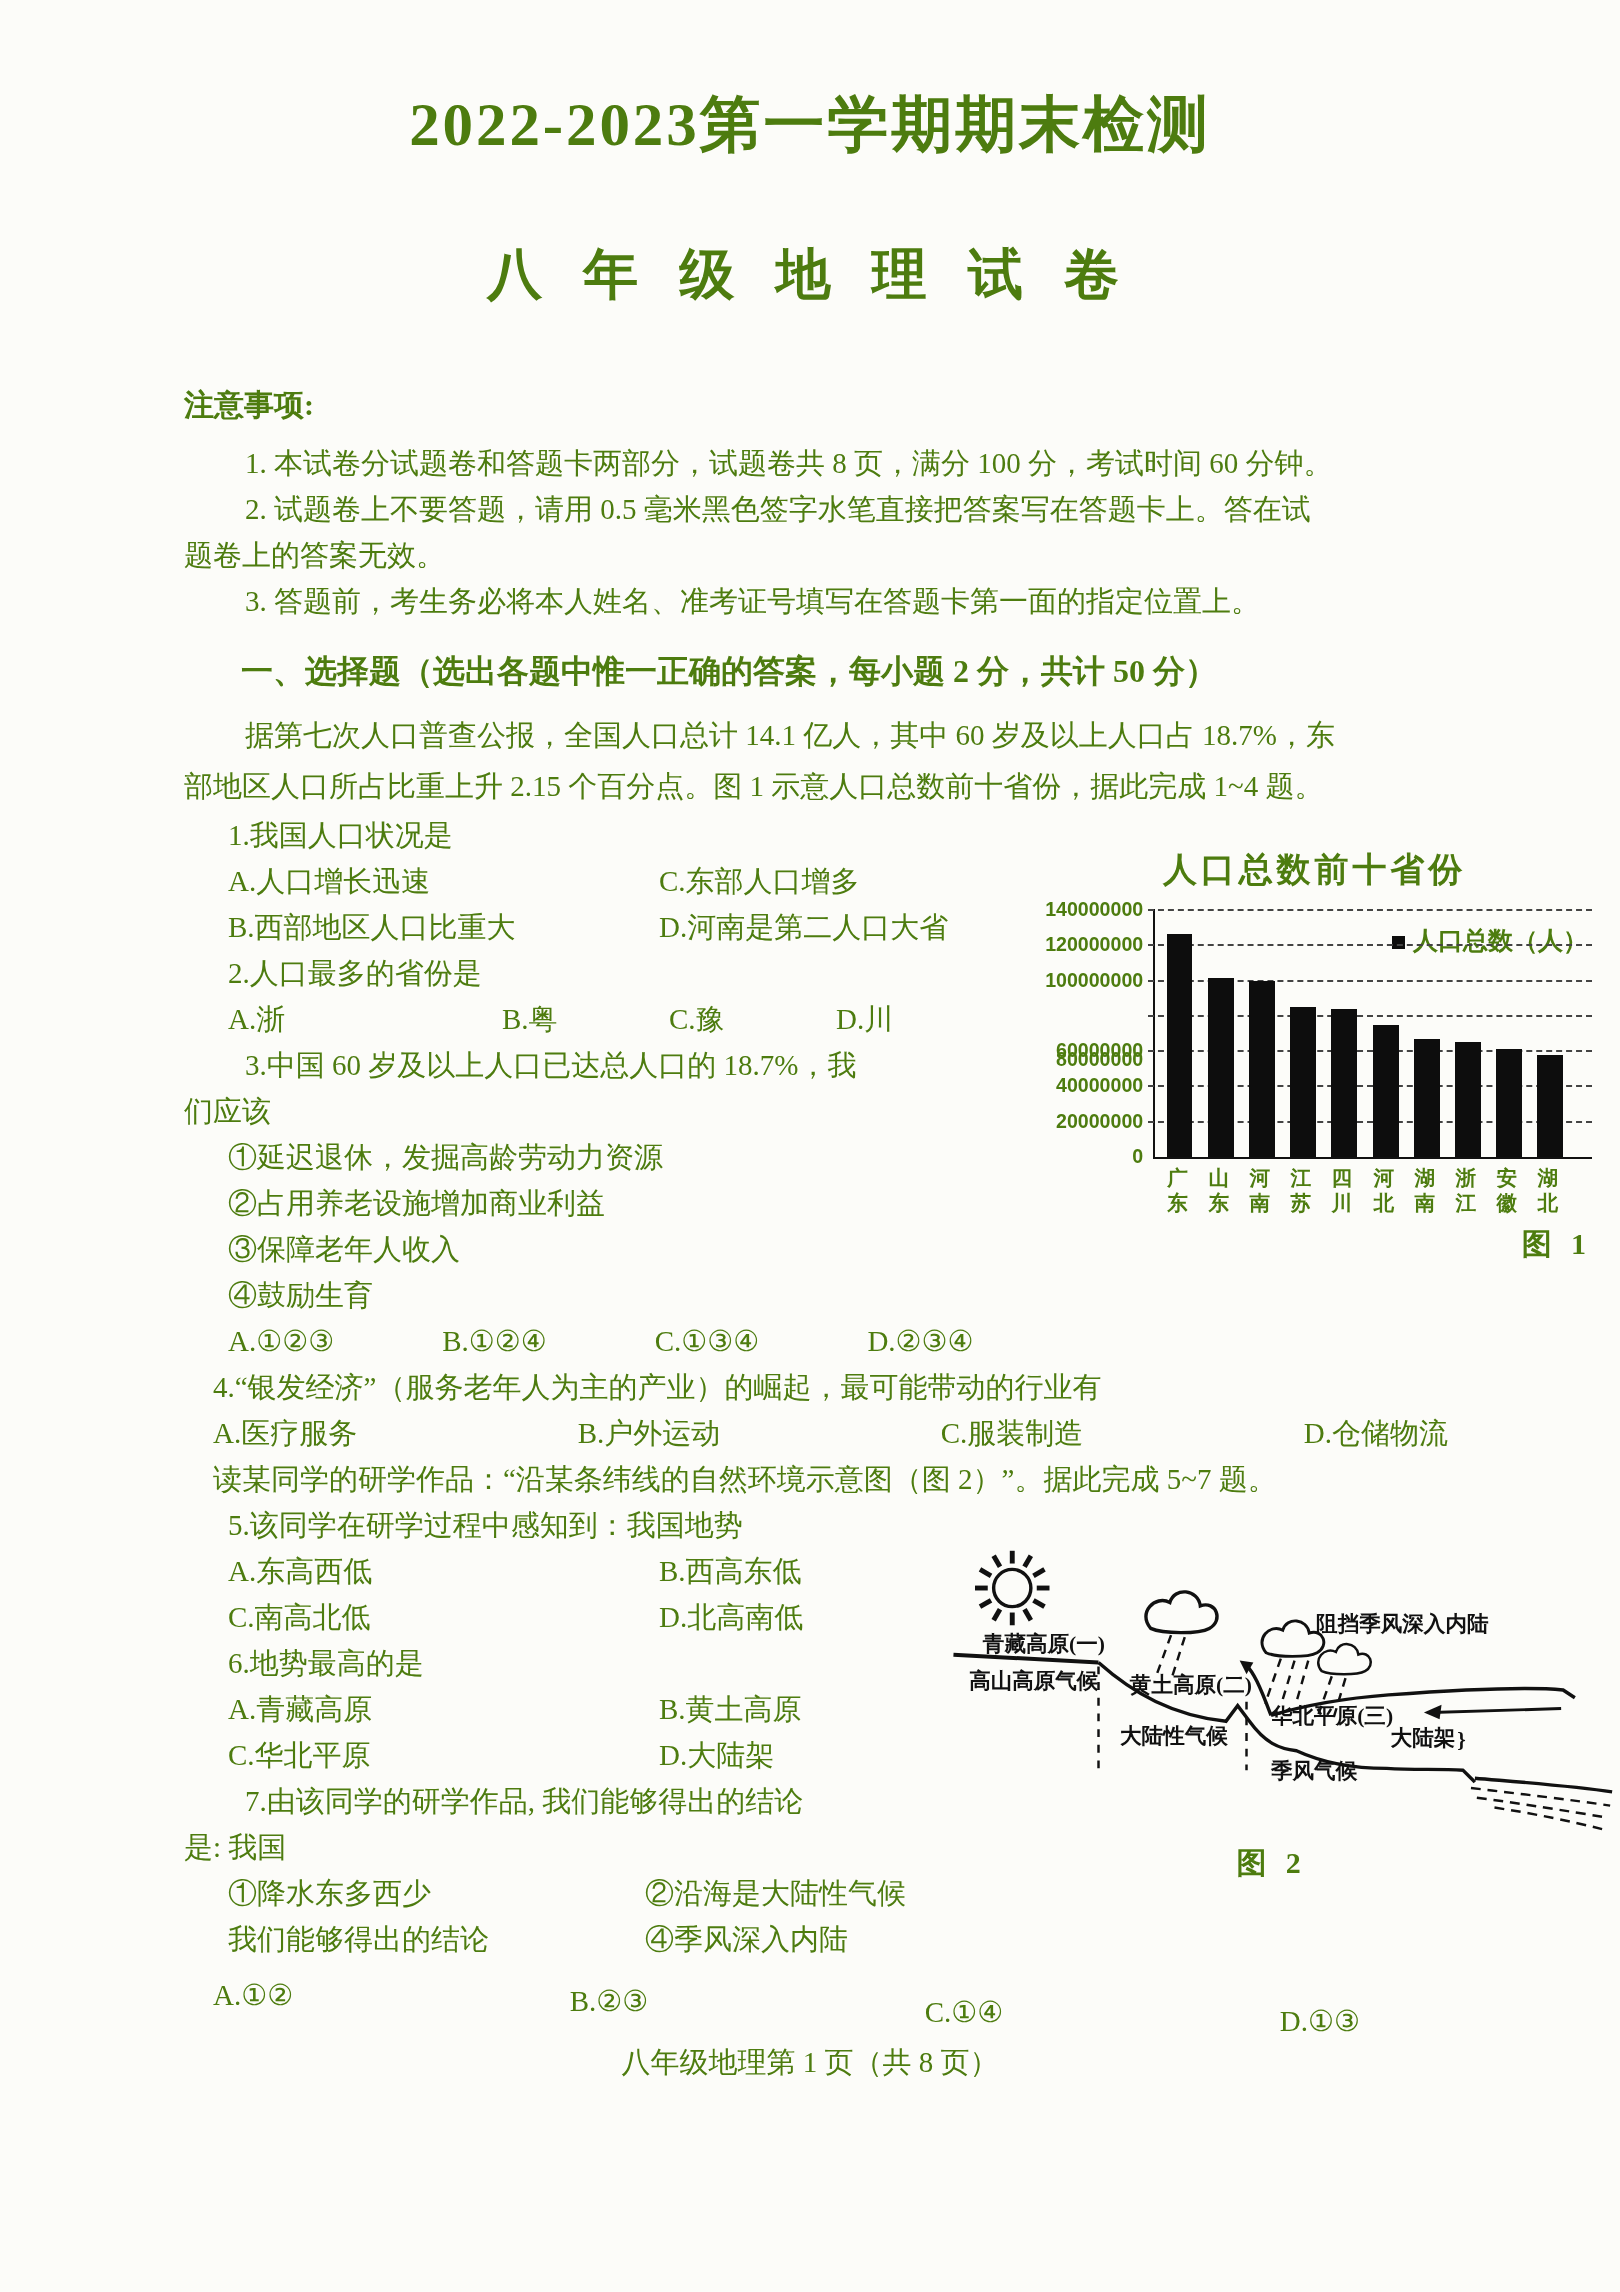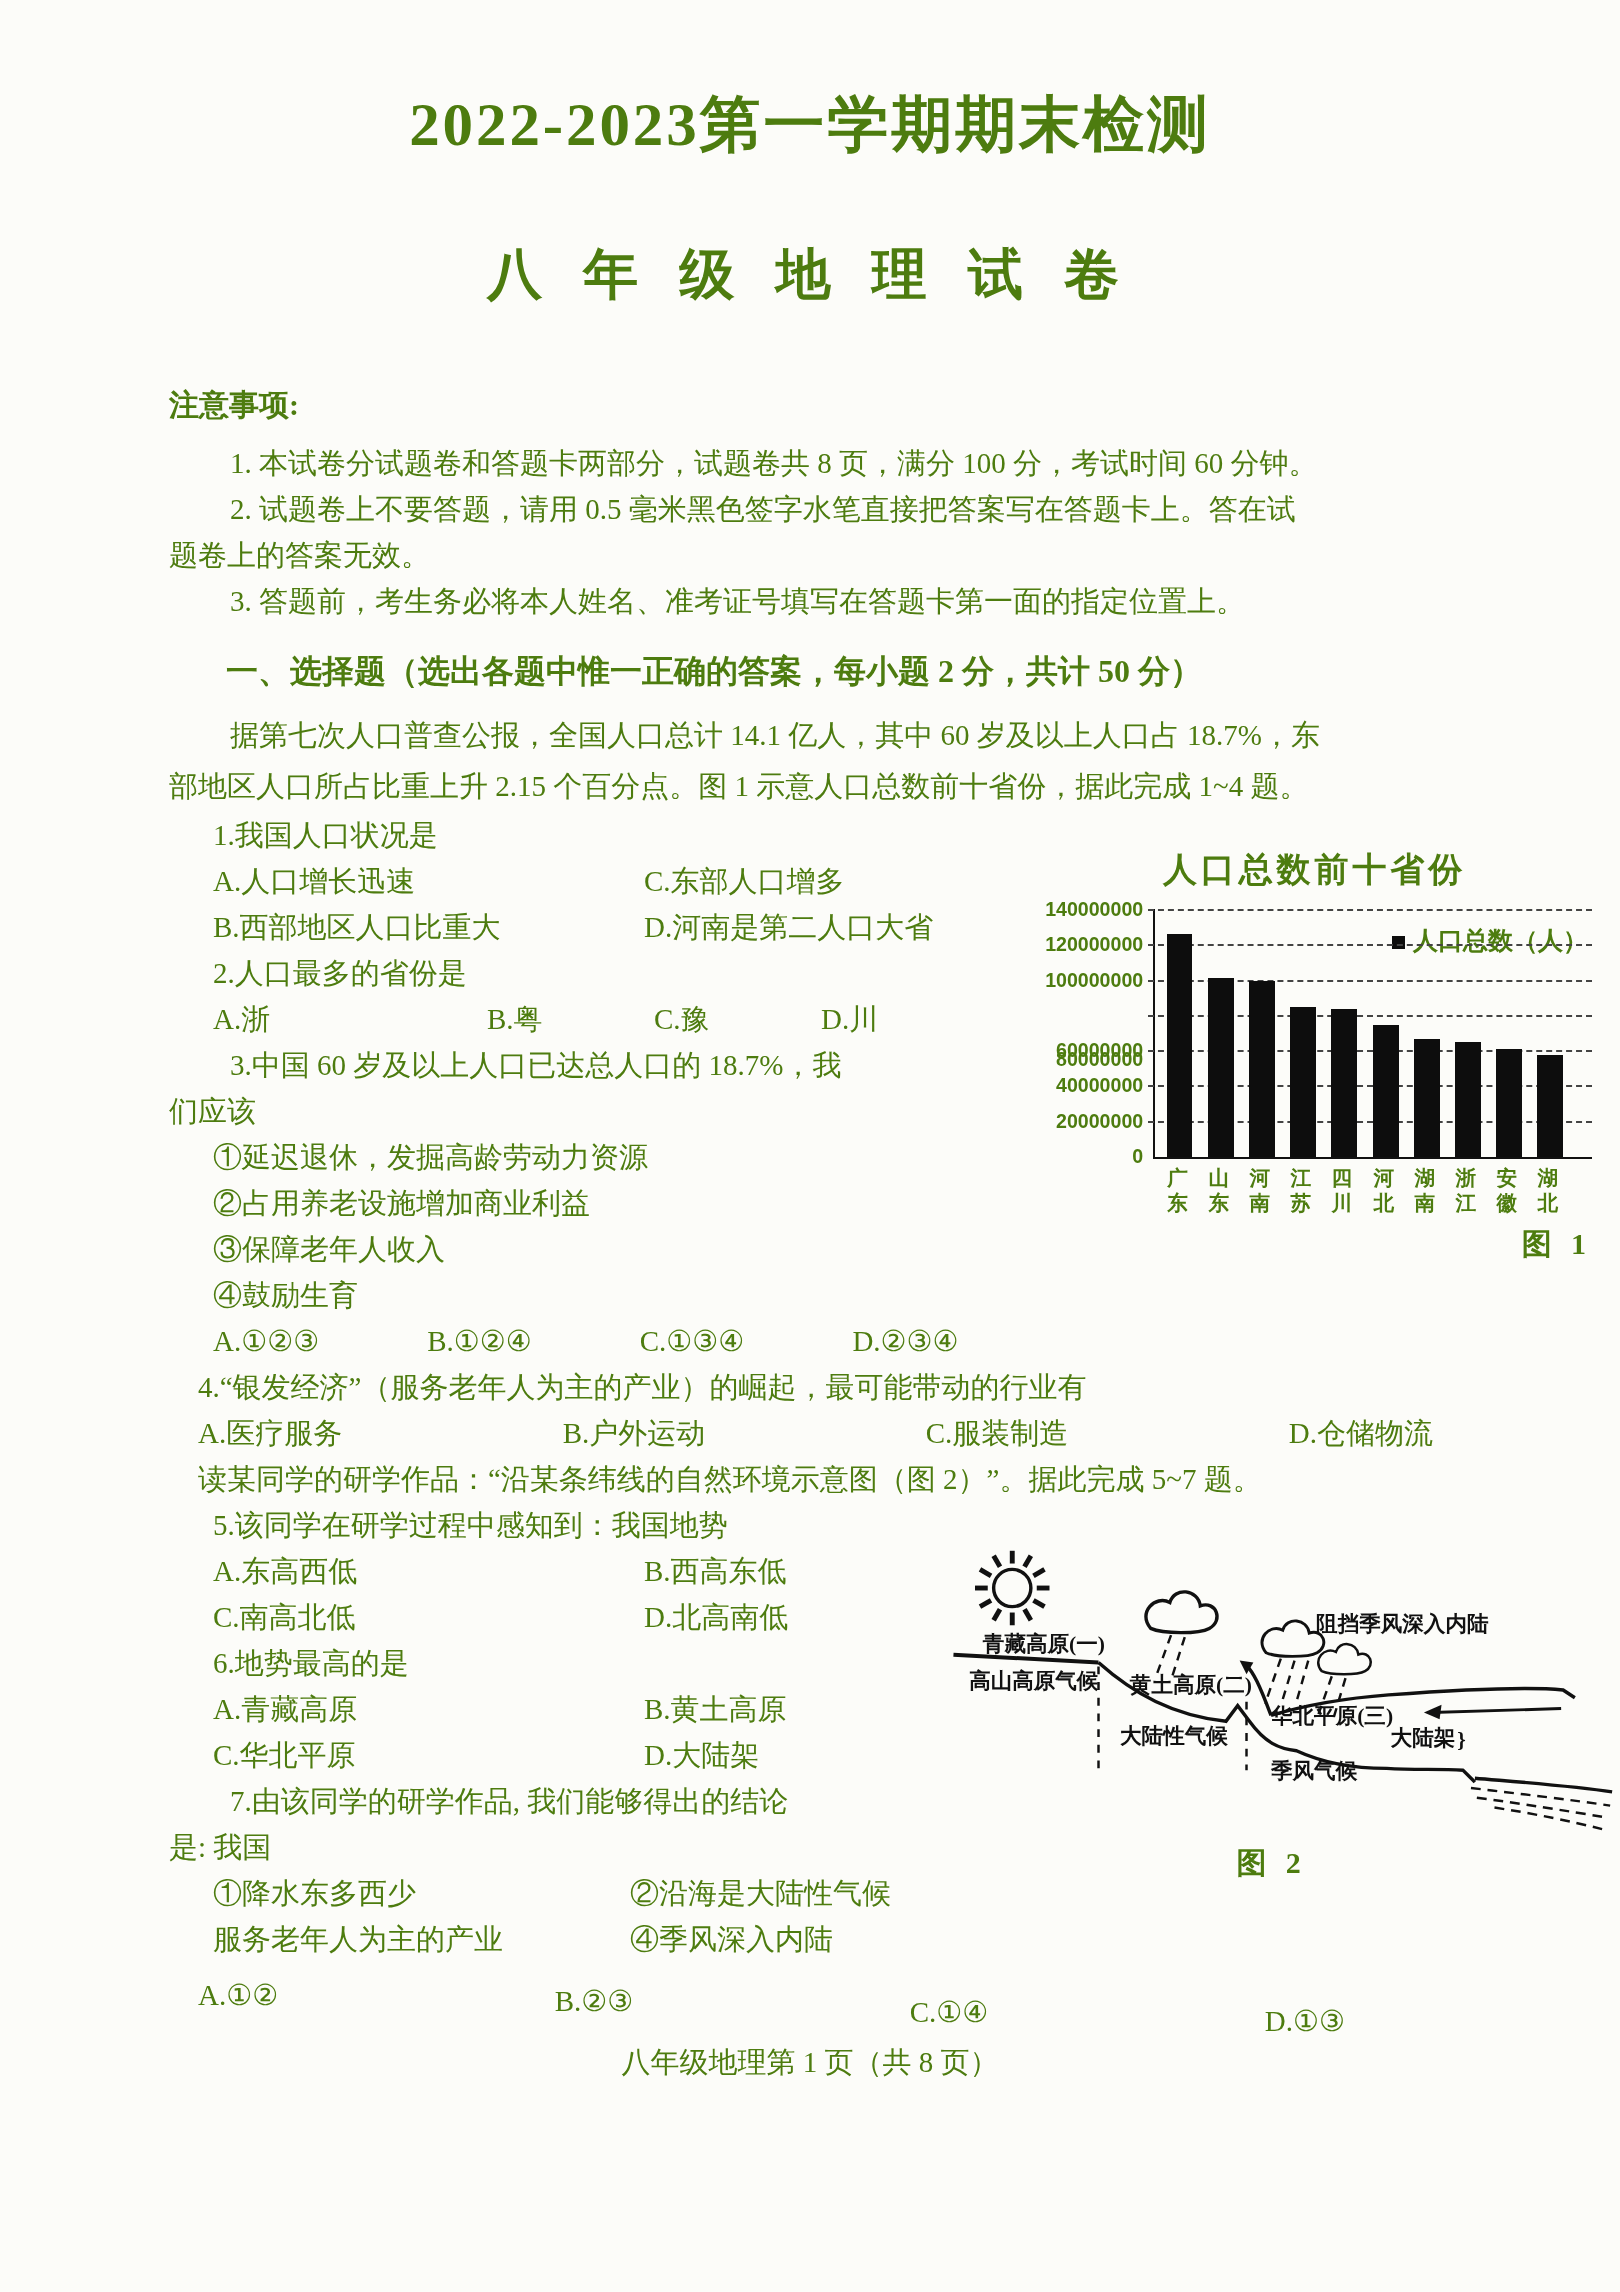--- a/index.html
+++ b/index.html
@@ -10,21 +10,21 @@
   }
   .page-title {
     position:absolute; top:84px; left:0; width:100%; text-align:center;
     font-size:61px; font-weight:bold; letter-spacing:2.9px;
   }
   .page-subtitle {
     position:absolute; top:238px; left:0; width:100%; text-align:center;
     font-size:55px; font-weight:bold; letter-spacing:13.7px;
   }
   .content {
-    position:absolute; left:169px; top:382px; width:1323px;
+    position:absolute; left:184px; top:382px; width:1323px;
     font-size:29px; line-height:46px;
   }
   .notes-heading { font-weight:bold; font-size:30px; }
   .note-first { margin-top:11.8px; }
   .indent { text-indent:61px; }
   .section-heading {
     margin-top:23.5px; padding-left:57px; font-weight:bold; font-size:32px; line-height:49px;
   }
   .intro-line { line-height:51px; }
   .intro-first { margin-top:13.7px; }
@@ -151,21 +151,21 @@
       <span>B.黄土高原</span>
       <span>C.华北平原</span>
       <span>D.大陆架</span>
     </div>
 
     <div class="q-wide indent">7.由该同学的研学作品, 我们能够得出的结论</div>
     <div>是: 我国</div>
     <div class="sub-items-q7">
       <span>①降水东多西少</span>
       <span>②沿海是大陆性气候</span>
-      <span>服务老年人为主的产业</span>
+      <span>我们能够得出的结论</span>
       <span>④季风深入内陆</span>
     </div>
     <div class="opt-row-final">
       <span>A.①②</span>
       <span class="tilt2">B.②③</span>
       <span class="tilt3">C.①④</span>
       <span class="tilt4">D.①③</span>
     </div>
   </div>
 

